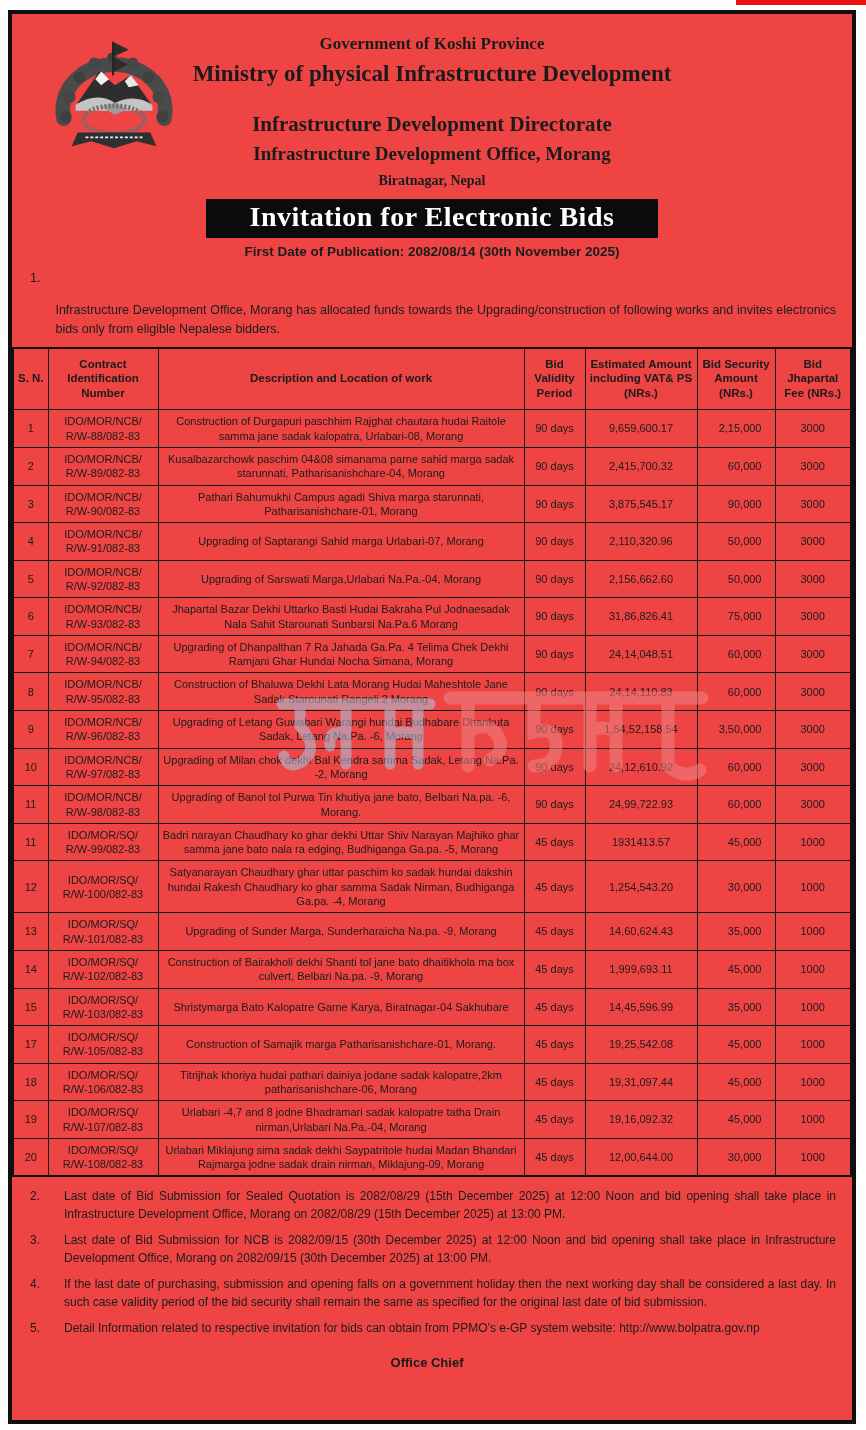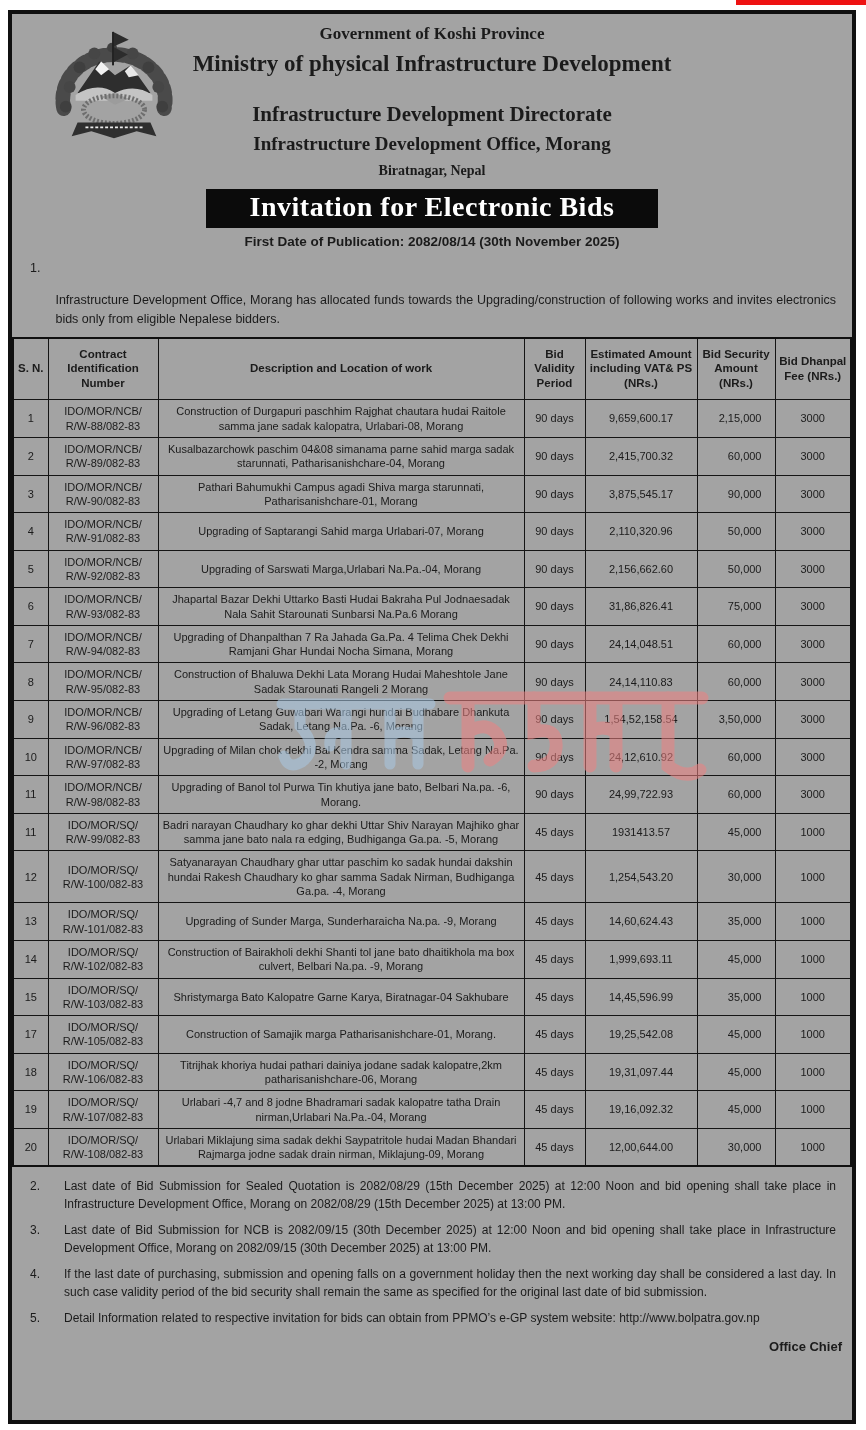--- a/index.html
+++ b/index.html
@@ -2,21 +2,21 @@
 <html><head>
 <meta charset="utf-8">
 <style>
   * { box-sizing: border-box; margin: 0; padding: 0; }
   html,body { width: 866px; height: 1430px; background: #ffffff; overflow: hidden; }
   body { font-family: "Liberation Sans", sans-serif; color: #1b1b1b; position: relative; }
 
   .red-strip { position: absolute; top: 0; left: 736px; width: 130px; height: 5px; background: #ee1212; }
 
   .doc { position: absolute; left: 8px; top: 10px; width: 848px; height: 1414px;
-         border: 4px solid #101010; background: #a3a3a3; padding-top: 6px; overflow: hidden; }
+         border: 4px solid #101010; background: #ef4444; padding-top: 16px; overflow: hidden; }
 
   
   .header { position: relative; text-align: center; padding-top: 4px; }
   .emblem { position: absolute; left: 38px; top: 6px; width: 128px; height: 122px; }
   .h-line1 { font: 700 17px "Liberation Serif", serif; }
   .h-line2 { font: 700 23px "Liberation Serif", serif; margin-top: 7px; }
   .h-line3 { font: 700 21px "Liberation Serif", serif; margin-top: 25px; }
   .h-line4 { font: 700 19px "Liberation Serif", serif; margin-top: 6px; }
   .h-line5 { font: 700 14px "Liberation Serif", serif; margin-top: 8px; }
   .banner-wrap { text-align: center; margin-top: 10px; }
@@ -37,21 +37,21 @@
   .bid-table th { font-size: 11.5px; font-weight: 700; padding: 8px 2px; }
   .bid-table td { height: 36px; }
   .bid-table td.col-cid { white-space: pre-line; }
   .bid-table td.col-security { text-align: right; padding-right: 13px; }
 
   
   .notes { margin: 10px 16px 0 18px; }
   .note { display: flex; gap: 16px; font-size: 12px; line-height: 1.5; margin-bottom: 8px; }
   .note-num { flex: 0 0 18px; }
   .note-text { flex: 1; text-align: justify; }
-  .signature { text-align: right; font-weight: 700; font-size: 13px; padding-right: 10px; margin-top: 12px; }
+  .signature { text-align: center; font-weight: 700; font-size: 13px; padding-right: 10px; margin-top: 18px; }
 
   
   .watermark { position: absolute; left: 272px; top: 676px; width: 440px; height: 110px;
                opacity: .55; pointer-events: none; }
   .watermark-text-hidden { position: absolute; opacity: 0; font-size: 1px; }
 </style>
 </head>
 <body>
 
 <div class="red-strip"></div>
@@ -116,21 +116,21 @@
         <col style="width:76px">
     </colgroup>
     <thead>
       <tr>
         <th>S. N.</th>
         <th>Contract Identification Number</th>
         <th>Description and Location of work</th>
         <th>Bid Validity Period</th>
         <th>Estimated Amount including VAT&amp; PS (NRs.)</th>
         <th>Bid Security Amount (NRs.)</th>
-        <th>Bid Dhanpal Fee (NRs.)</th>
+        <th>Bid Jhapartal Fee (NRs.)</th>
       </tr>
     </thead>
     <tbody>
         <tr>
           <td class="col-sn">1</td>
           <td class="col-cid">IDO/MOR/NCB/
 R/W-88/082-83</td>
           <td class="col-desc">Construction of Durgapuri paschhim Rajghat chautara hudai Raitole samma jane sadak kalopatra, Urlabari-08, Morang</td>
           <td class="col-validity">90 days</td>
           <td class="col-amount">9,659,600.17</td>

